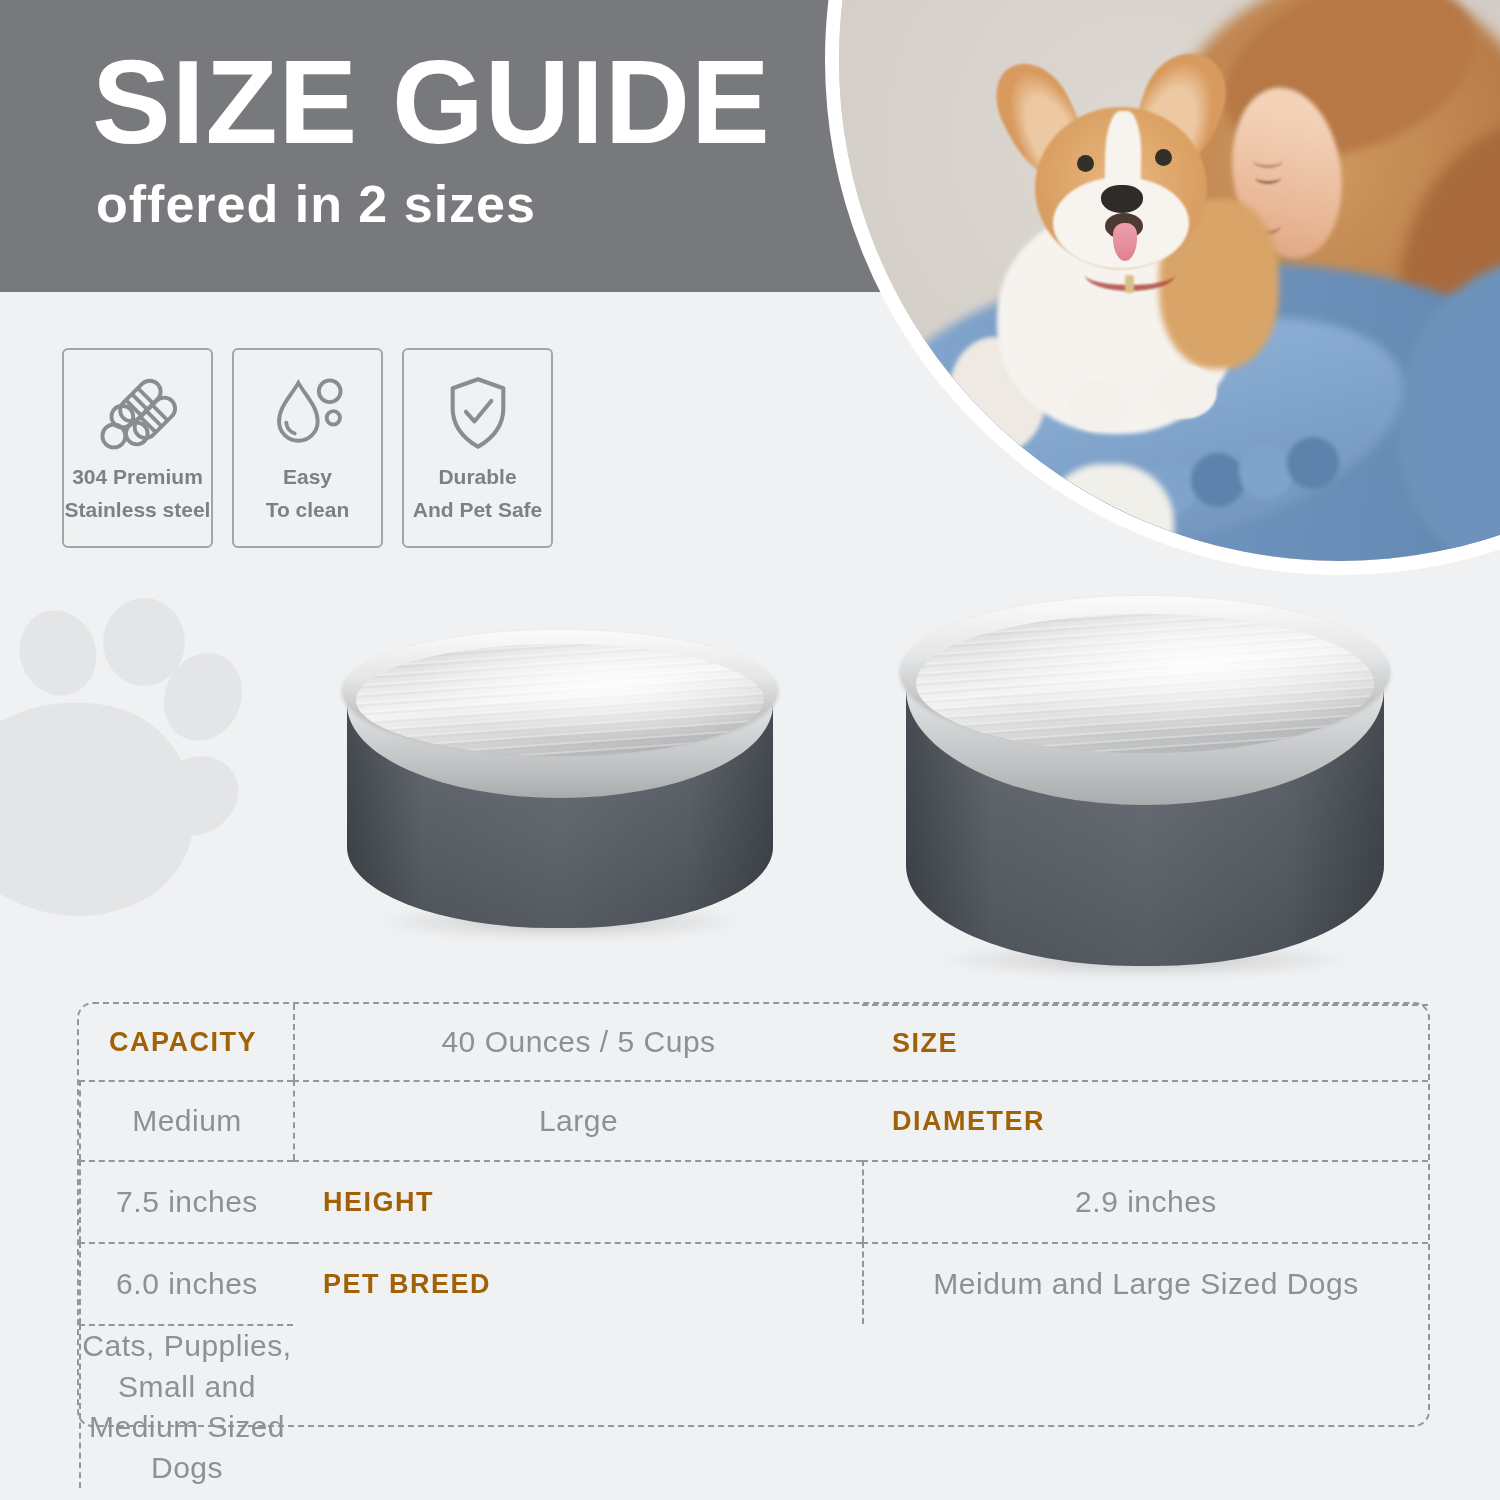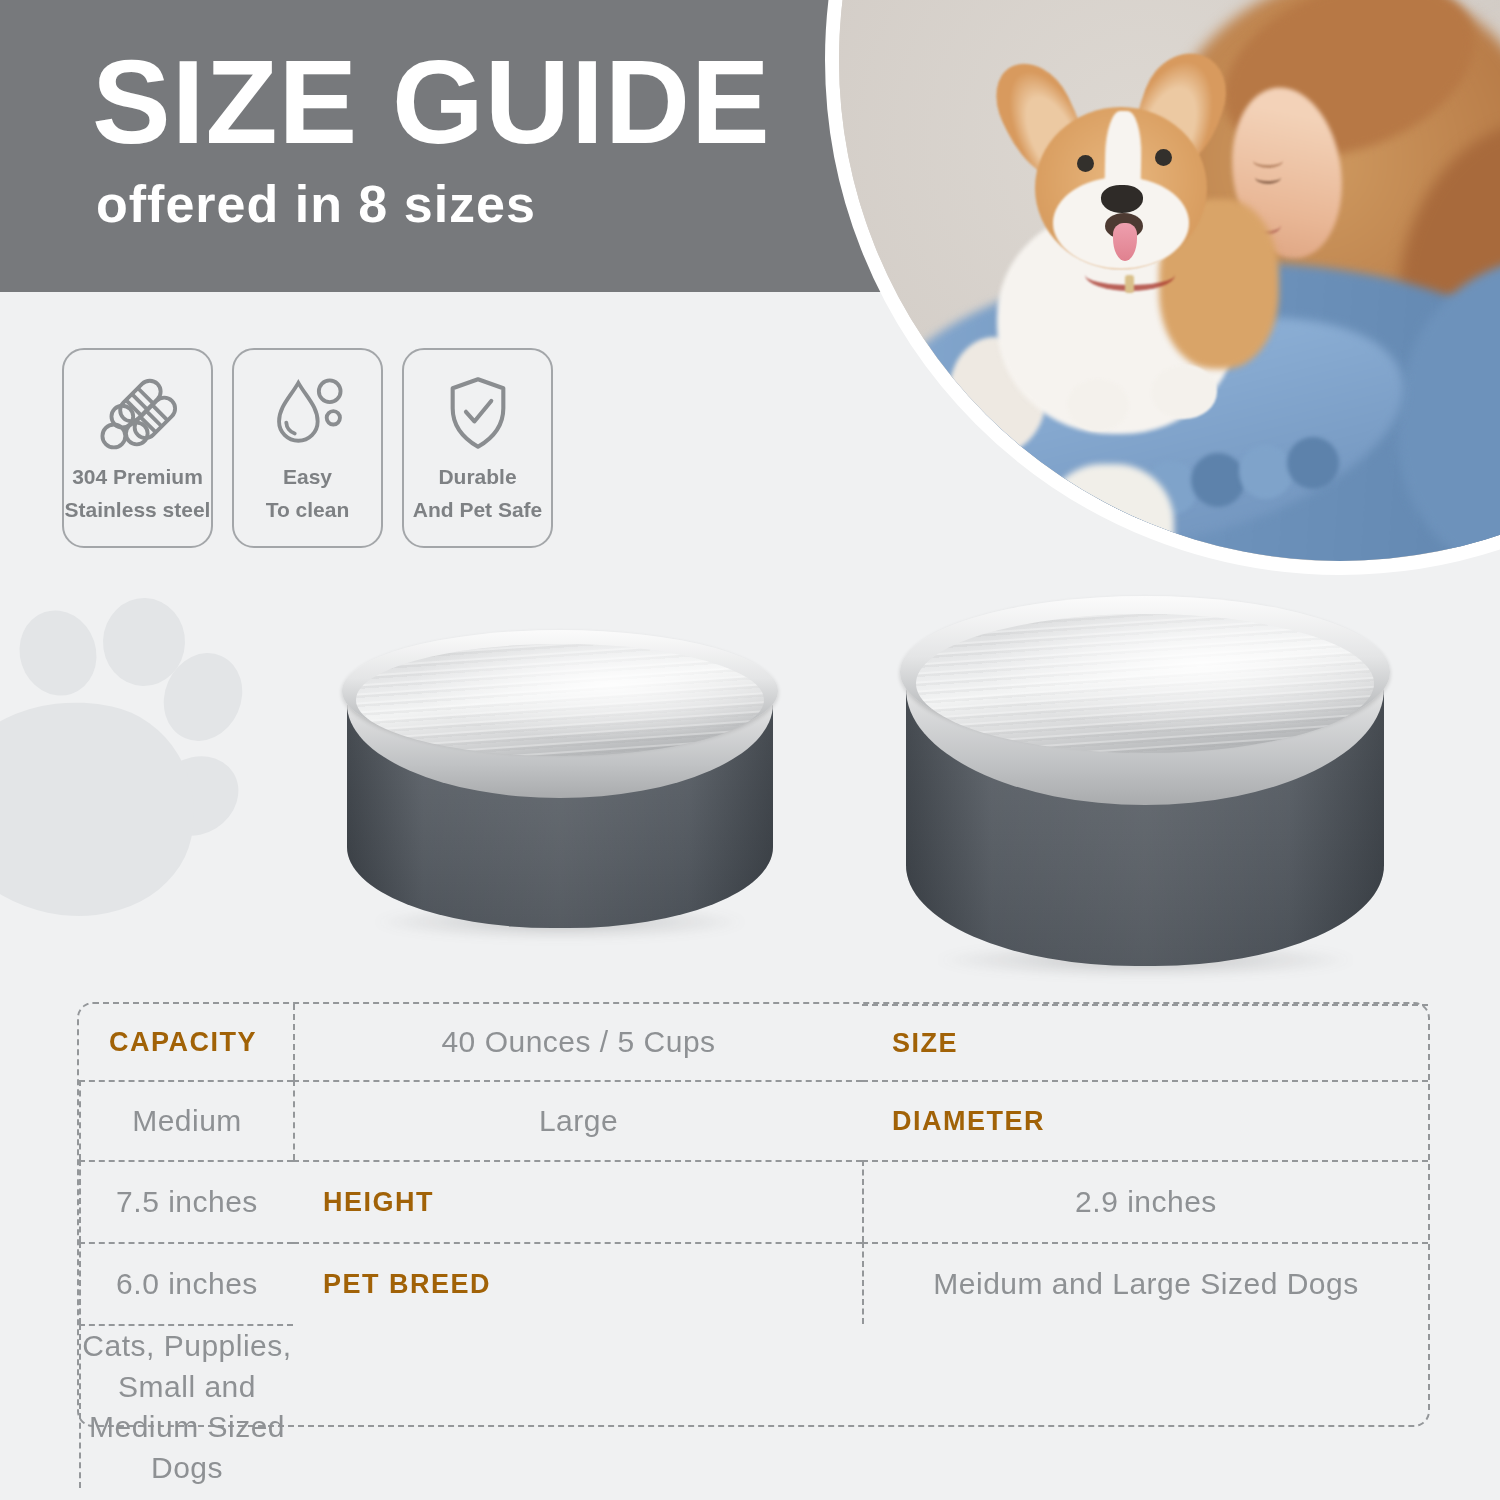--- a/index.html
+++ b/index.html
@@ -12,21 +12,21 @@
   .header .subtitle{position:absolute;left:96px;top:174px;font-size:52px;font-weight:bold;color:#fff;letter-spacing:1px;white-space:nowrap;}
 
   
   .photo{position:absolute;left:825px;top:-455px;width:1002px;height:1002px;border:14px solid #fff;border-radius:50%;overflow:hidden;background:#d5cfc9;z-index:2;}
   .photo .sh{position:absolute;}
   .ph-bg{inset:0;background:radial-gradient(circle at 30% 58%,#ddd8d2 0%,#d2ccc6 45%,#c9c2bb 100%);}
   .ph-warm{left:55%;top:42%;width:50%;height:32%;background:radial-gradient(ellipse,rgba(246,222,190,.6),rgba(246,222,190,0) 70%);filter:blur(18px);}
   .blur7{filter:blur(7px);} .blur5{filter:blur(5px);} .blur3{filter:blur(3px);} .blur2{filter:blur(2px);} .blur1{filter:blur(1px);}
 
   
-  .card{position:absolute;top:348px;width:151px;height:200px;border:2px solid #a3a6a9;border-radius:22px;z-index:1;box-sizing:border-box;text-align:center;}
+  .card{position:absolute;top:348px;width:151px;height:200px;border:2px solid #a3a6a9;border-radius:6px;z-index:1;box-sizing:border-box;text-align:center;}
   .card .ic{margin:22px auto 6px auto;width:82px;height:82px;display:block;}
   .card .ln{font-size:21px;font-weight:bold;color:#7e8184;line-height:33px;}
 
   
   .paw div{position:absolute;background:#e3e5e7;}
 
   
   .bowl{position:absolute;z-index:1;}
   .bowl>div{position:absolute;}
   .b-shadow{left:5%;right:5%;bottom:-12px;height:36px;background:radial-gradient(ellipse at center,rgba(60,63,66,.25) 0%,rgba(60,63,66,0) 68%);filter:blur(5px);}
@@ -54,21 +54,21 @@
   <div class="paw">
     <div style="left:20px;top:610px;width:76px;height:86px;border-radius:50%;transform:rotate(-18deg);"></div>
     <div style="left:103px;top:598px;width:82px;height:88px;border-radius:50%;transform:rotate(2deg);"></div>
     <div style="left:165px;top:652px;width:76px;height:90px;border-radius:50%;transform:rotate(24deg);"></div>
     <div style="left:158px;top:752px;width:76px;height:88px;border-radius:50%;transform:rotate(58deg);"></div>
     <div style="left:-55px;top:700px;width:250px;height:215px;border-radius:58% 42% 50% 50% / 55% 52% 48% 45%;transform:rotate(12deg);"></div>
   </div>
 
   <div class="header">
     <div class="title">SIZE GUIDE</div>
-    <div class="subtitle">offered in 8 sizes</div>
+    <div class="subtitle">offered in 2 sizes</div>
   </div>
 
   <div class="photo">
     <div class="sh ph-bg"></div>
     <div class="sh ph-warm"></div>
 
     <div class="sh blur7" style="left:300px;top:420px;width:430px;height:520px;border-radius:48%;background:radial-gradient(circle at 40% 35%,#cf9a60,#b0713f 70%,#9c6136 100%);"></div>
     <div class="sh blur7" style="left:560px;top:560px;width:330px;height:400px;border-radius:45%;background:#a86a3c;"></div>
     <div class="sh blur5" style="left:380px;top:430px;width:260px;height:160px;border-radius:50%;transform:rotate(-20deg);background:#b77845;"></div>
 

